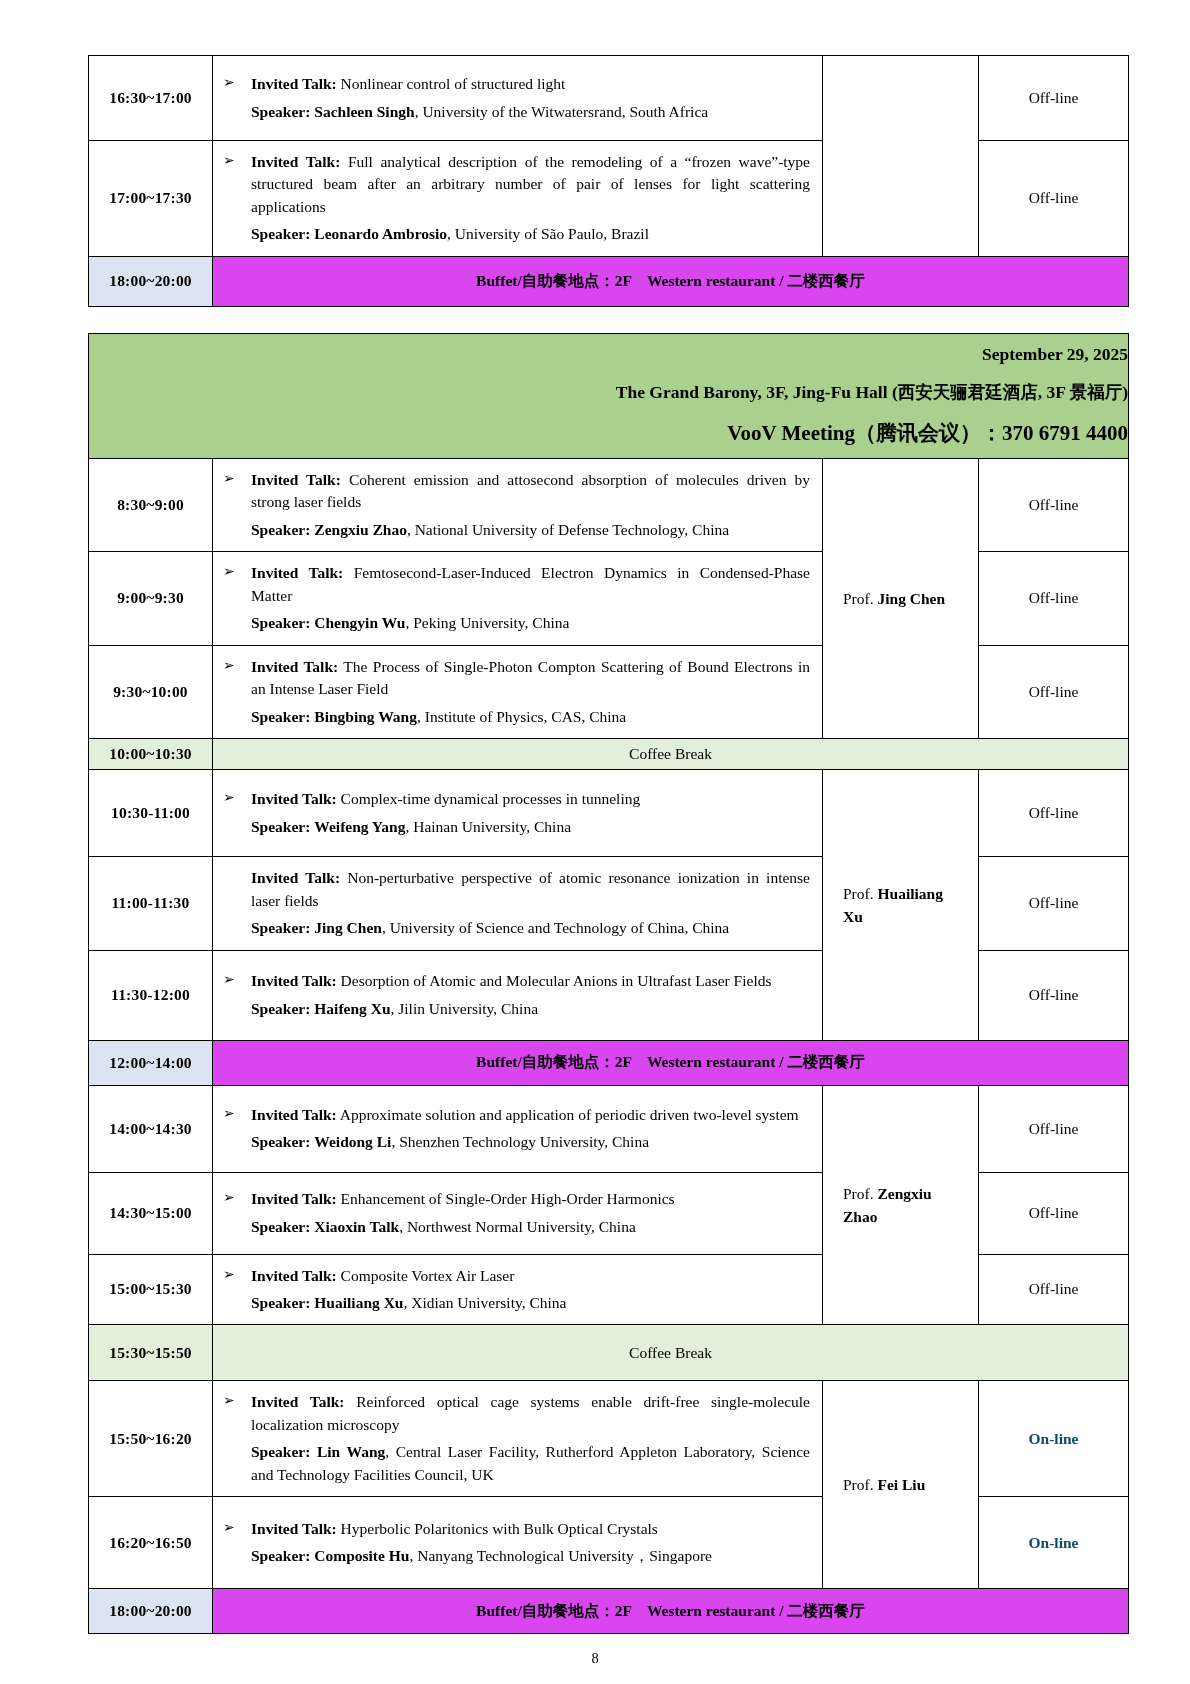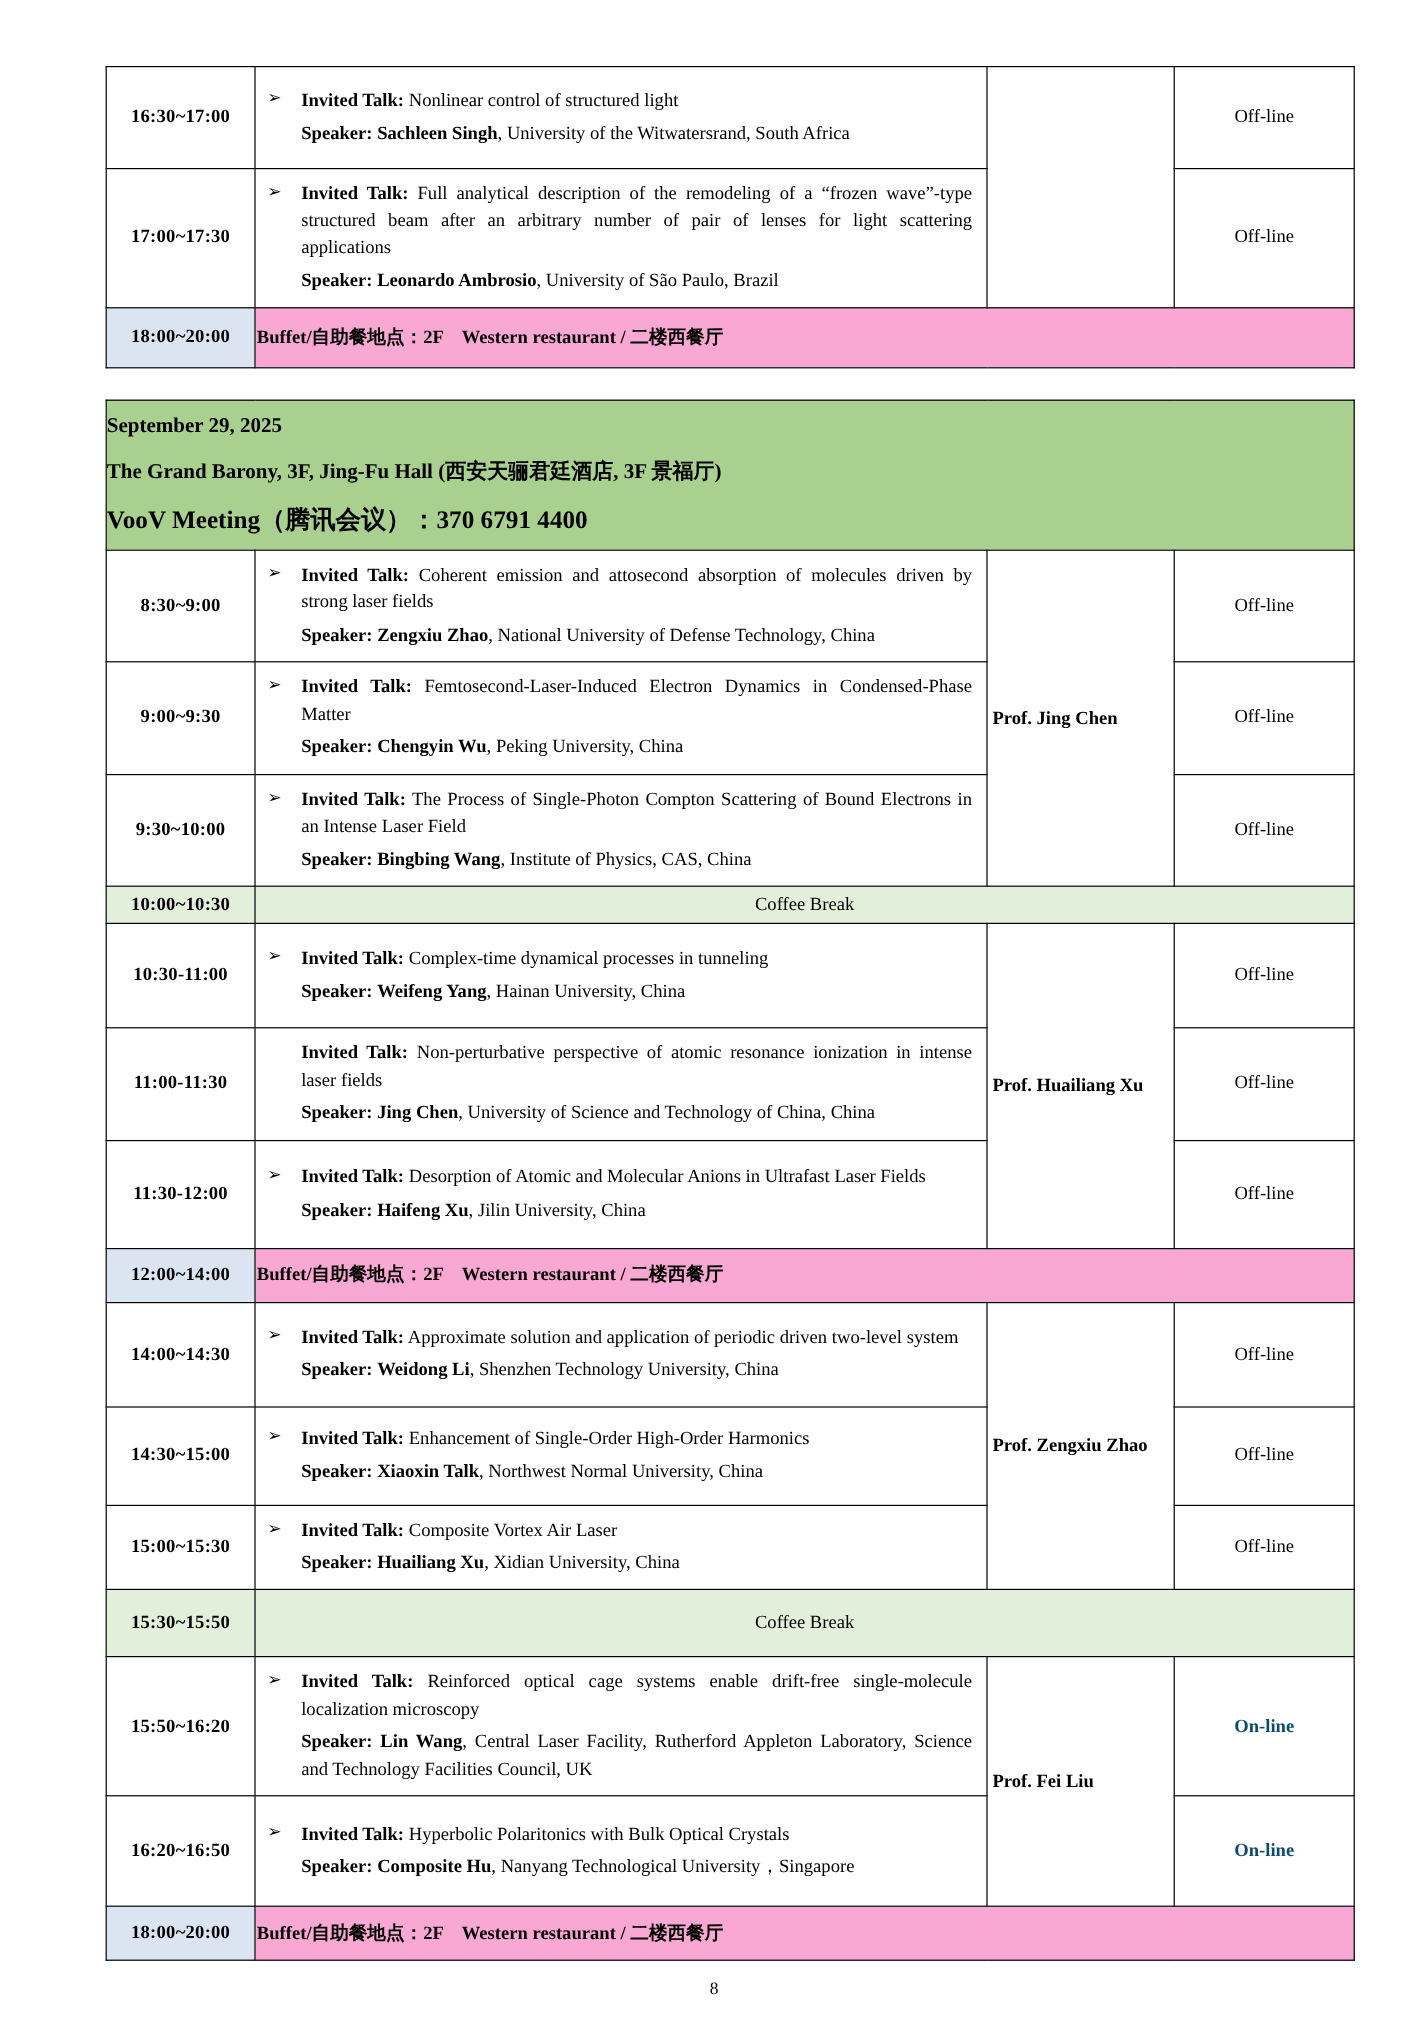--- a/index.html
+++ b/index.html
@@ -11,28 +11,28 @@
   table.sched{
     border-collapse:collapse;table-layout:fixed;
     width:1040px;margin-left:88px;font-size:15.5px;
   }
   table.sched td{border:1.5px solid #000;vertical-align:middle;box-sizing:border-box;}
   .t-time{text-align:center;font-weight:bold;letter-spacing:.2px;}
   .t-talk{padding:5px 12px 5px 8px;}
   .t-talk p{margin:5px 0;line-height:1.45;text-align:justify;position:relative;padding-left:30px;}
   .t-talk p.no-bullet{padding-left:30px;}
   .bullet{position:absolute;left:2px;top:0;font-weight:normal;font-size:14px;}
-  .t-chair{padding:0 4px;line-height:1.5;font-weight:bold;}
+  .t-chair{padding:0 20px;line-height:1.5;}
   .t-status{text-align:center;}
   .online{color:#0c4a6e;font-weight:bold;}
   .row-coffee .merge{background:#e2efda;text-align:center;}
   .row-coffee .t-time{background:#e2efda;}
-  .row-buffet .merge{background:#f9a8d4;text-align:left;font-weight:bold;}
+  .row-buffet .merge{background:#d946ef;text-align:center;font-weight:bold;}
   .row-buffet .t-time{background:#dbe5f1;}
-  .head-green{background:#a9d08e;text-align:left;padding:10px 0 6px 0;}
+  .head-green{background:#a9d08e;text-align:right;padding:10px 0 6px 16px;}
   .head-green p{margin:0 0 15px 0;font-weight:bold;}
   .head-date{font-size:17.5px;}
   .head-venue{font-size:17.5px;}
   .head-voov{font-size:21px;margin-bottom:4px !important;}
   .gap{height:26px;}
   .pageno{text-align:center;font-size:14.5px;margin-top:16px;}
 </style>
 </head>
 <body>
 

